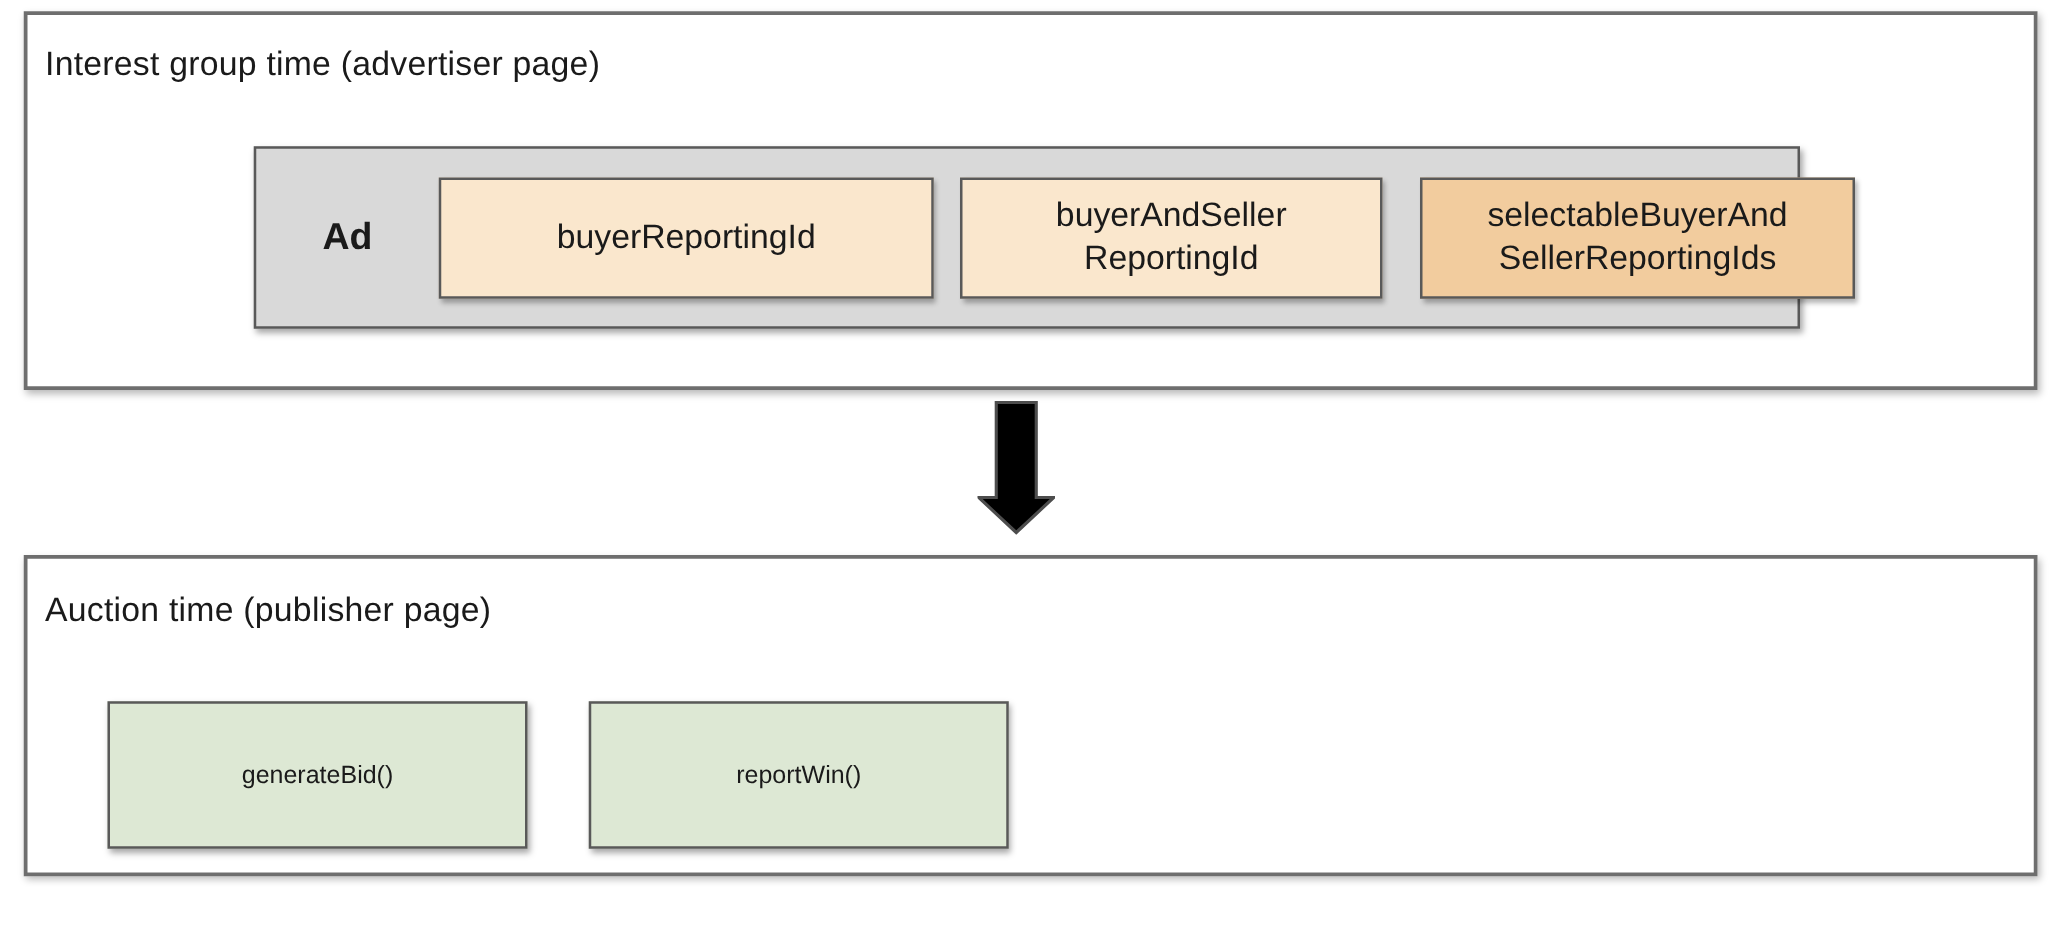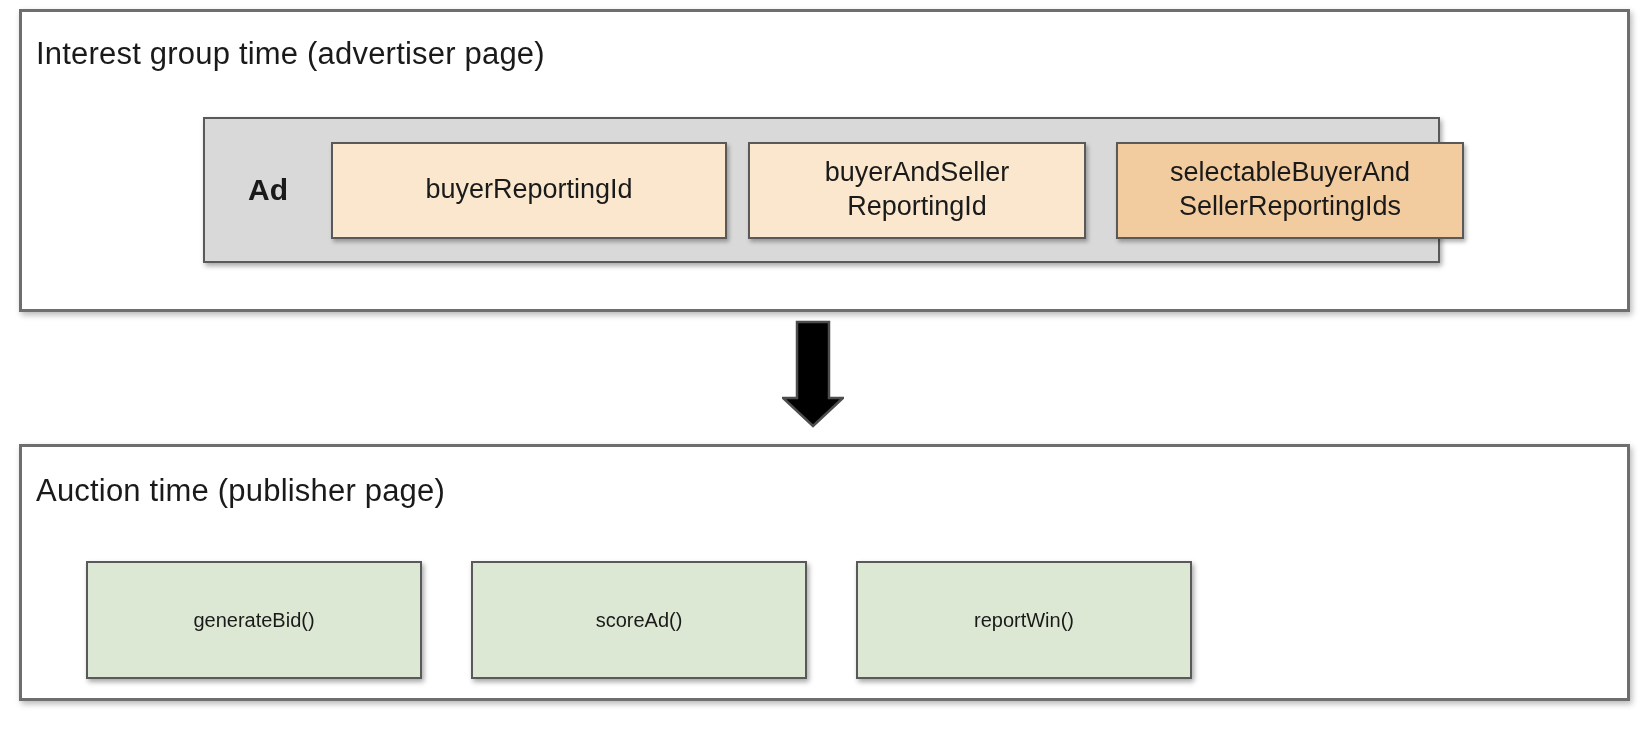--- a/index.html
+++ b/index.html
@@ -18,41 +18,41 @@
     background: #ffffff;
     border: 3px solid #6e6e6e;
     box-shadow: 2px 3px 6px rgba(0,0,0,0.28);
   }
   #top-section { top: 9px; height: 303px; }
   #bottom-section { top: 444px; height: 257px; }
 
   .section-title {
     position: absolute;
     left: 14px;
-    font-size: 31px;
+    font-size: 27px;
     letter-spacing: 0.2px;
     color: #1a1a1a;
     white-space: nowrap;
   }
   #top-section .section-title { top: 24px; }
   #bottom-section .section-title { top: 26px; }
 
   
   .ad-container {
     position: absolute;
     left: 181px; top: 105px;
     width: 1237px; height: 146px;
     background: #d9d9d9;
     border: 2px solid #595959;
     box-shadow: 2px 3px 5px rgba(0,0,0,0.35);
     display: flex;
     align-items: center;
   }
   .ad-label {
-    width: 126px;
+    width: 146px;
     text-align: center;
     font-weight: bold;
     font-size: 30px;
     flex: 0 0 auto;
   }
   .field-box {
     height: 97px;
     border: 2px solid #595959;
     box-shadow: 2px 3px 4px rgba(0,0,0,0.30);
     display: flex;
@@ -118,16 +118,15 @@
 
 <svg class="down-arrow" viewBox="0 0 62 108">
   <polygon points="15,2 47,2 47,78 61,78 31,106 1,78 15,78" fill="#000000" stroke="#4d4d4d" stroke-width="2.5" stroke-linejoin="miter"></polygon>
 </svg>
 
 <div class="section-box" id="bottom-section">
   <div class="section-title">Auction time (publisher page)</div>
 
   <div class="functions-row">
     <div class="function-box">generateBid()</div>
-    <div class="function-box">scoreAd()</div>
     <div class="function-box">reportWin()</div>
   </div>
 </div>
 
 </body></html>

